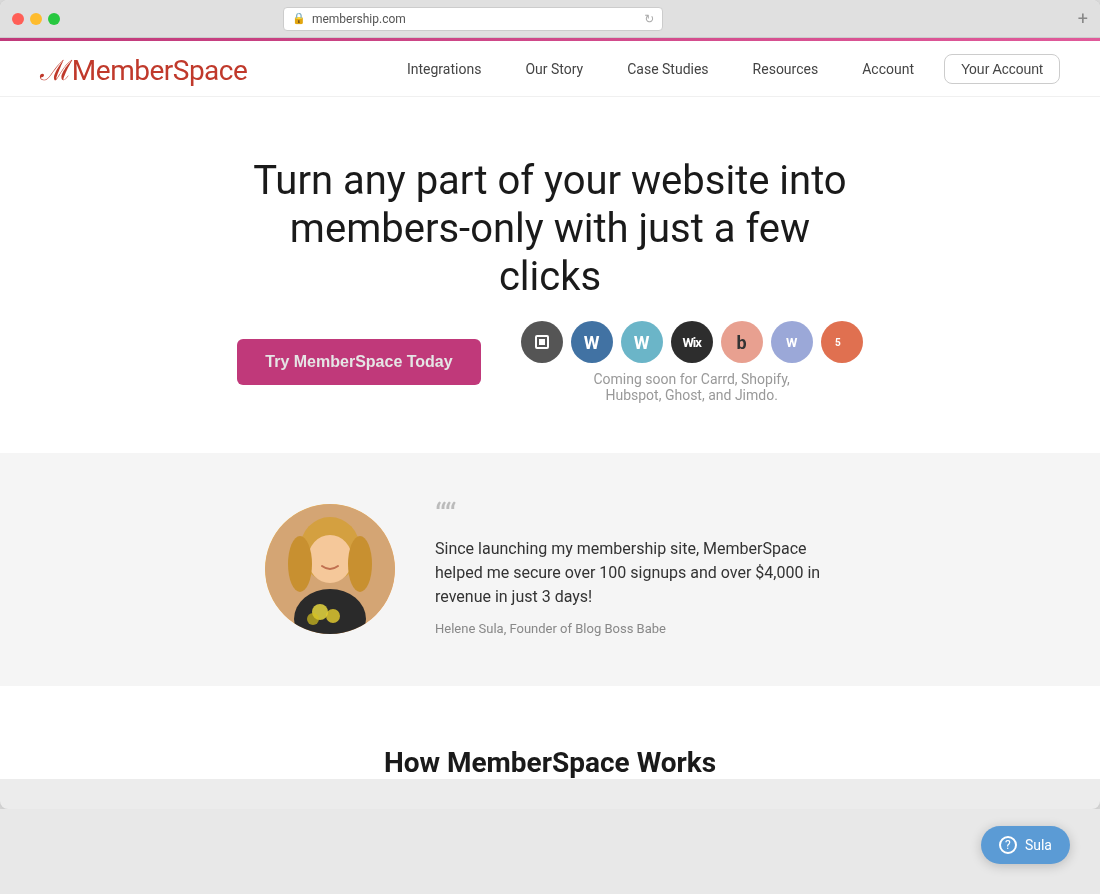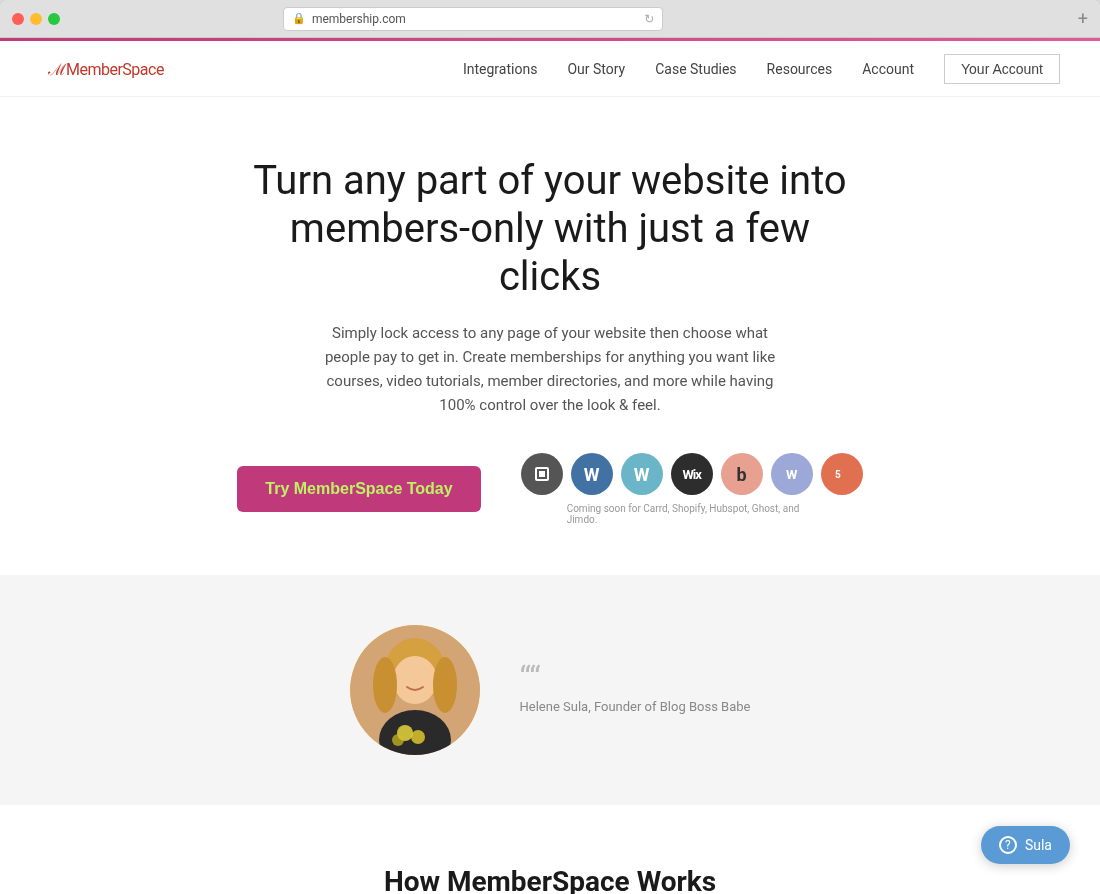--- a/index.html
+++ b/index.html
@@ -64,43 +64,42 @@
     
     .nav {
       height: 56px;
       display: flex;
       align-items: center;
       padding: 0 40px;
       border-bottom: 1px solid #f0f0f0;
       background: white;
     }
     .nav-logo {
-      font-size: 16px;
+      font-size: 28px;
       color: #222;
       font-weight: 500;
       letter-spacing: -0.5px;
       margin-right: auto;
-      margin-left: 8px;
     }
     .nav-logo span { color: #c0392b; }
     .nav-links {
       display: flex;
-      gap: 30px;
+      gap: 44px;
       list-style: none;
       margin-right: 30px;
     }
     .nav-links a {
       text-decoration: none;
       color: #444;
       font-size: 14px;
     }
     .nav-account {
       border: 1px solid #ccc;
       padding: 6px 16px;
-      border-radius: 0;
+      border-radius: 8px;
       font-size: 14px;
       color: #444;
       background: white;
       cursor: pointer;
     }
 
     
     .hero {
       text-align: center;
       padding: 60px 40px 50px;
@@ -125,21 +124,21 @@
     .hero-cta-row {
       display: flex;
       align-items: center;
       justify-content: center;
       gap: 40px;
       flex-wrap: wrap;
     }
 
     .cta-button {
       background: #c0397a;
-      color: #bef264;
+      color: #e5e5e5;
       border: none;
       padding: 14px 28px;
       border-radius: 6px;
       font-size: 16px;
       font-weight: 600;
       cursor: pointer;
     }
 
     .platform-icons {
       display: flex;
@@ -163,24 +162,24 @@
     }
     .pi-squarespace { background: #555; font-size: 12px; }
     .pi-wordpress { background: #4172a3; }
     .pi-weebly { background: #5ba7bd; }
     .pi-wix { background: #3d3d3d; }
     .pi-bubble { background: #e8a090; font-size: 11px; }
     .pi-webflow { background: #c0b8e8; font-size: 11px; }
     .pi-html { background: #e0845c; font-size: 11px; }
 
     .platform-coming-soon {
-      font-size: 10px;
+      font-size: 14px;
       color: #999;
       max-width: 250px;
-      text-align: left;
+      text-align: center;
     }
 
     
     .testimonial {
       background: #f5f5f5;
       padding: 50px 40px;
       display: flex;
       align-items: center;
       justify-content: center;
       gap: 40px;
@@ -289,21 +288,20 @@
         <li><a href="#">Our Story</a></li>
         <li><a href="#">Case Studies</a></li>
         <li><a href="#">Resources</a></li>
         <li><a href="#">Account</a></li>
       </ul>
       <button class="nav-account">Your Account</button>
     </nav>
 
     <section class="hero">
       <h1 class="hero-title">Turn any part of your website into members-only with just a few clicks</h1>
-      <p class="hero-subtitle">Simply lock access to any page of your website then choose what people pay to get in. Create memberships for anything you want like courses, video tutorials, member directories, and more while having 100% control over the look &amp; feel.</p>
 
       <div class="hero-cta-row">
         <button class="cta-button">Try MemberSpace Today</button>
 
         <div class="platform-icons">
           <div class="platform-icons-row">
             <div class="platform-icon pi-squarespace">
               <svg width="20" height="20" viewBox="0 0 20 20" fill="none">
                   <rect x="4" y="4" width="12" height="12" rx="1" fill="none" stroke="white" stroke-width="2"></rect>
                   <rect x="7" y="7" width="6" height="6" fill="white"></rect>
@@ -342,20 +340,21 @@
 
           <ellipse cx="65" cy="115" rx="36" ry="30" fill="#2a2a2a"></ellipse>
 
           <circle cx="55" cy="108" r="8" fill="#f0e040" opacity="0.8"></circle>
           <circle cx="68" cy="112" r="7" fill="#e8d030" opacity="0.8"></circle>
           <circle cx="48" cy="115" r="6" fill="#d4c020" opacity="0.7"></circle>
         </svg>
       </div>
       <div class="testimonial-content">
         <div class="quote-marks" style="color:#bbb; font-size:32px; line-height:0.8; margin-bottom:8px;">““</div>
+        <p class="testimonial-text">Since launching my membership site, MemberSpace helped me secure over 100 signups and over $4,000 in revenue in just 3 days!</p>
         <p class="testimonial-attribution">Helene Sula, Founder of Blog Boss Babe</p>
       </div>
     </section>
 
     <section class="how-it-works">
       <h2 class="how-title">How MemberSpace Works</h2>
 
     </section>
   </div>
 </div>

